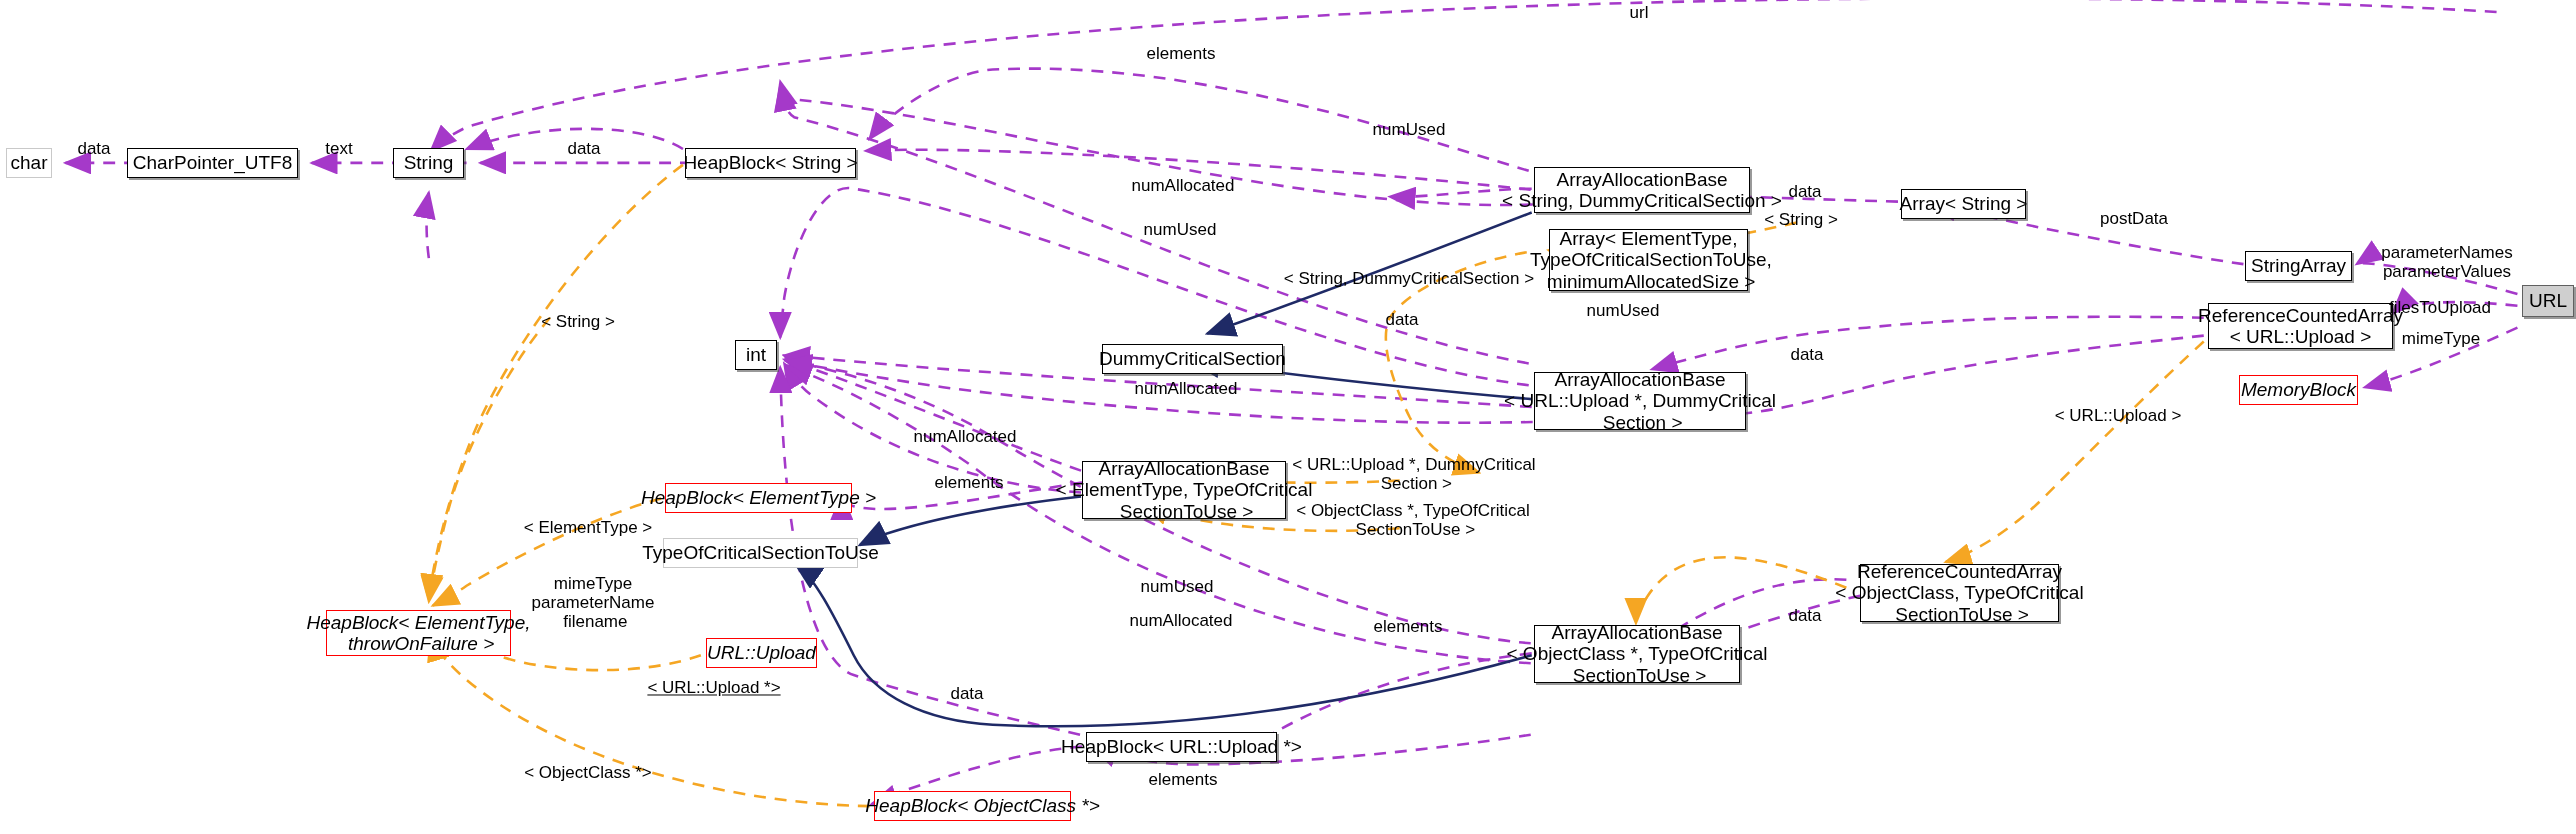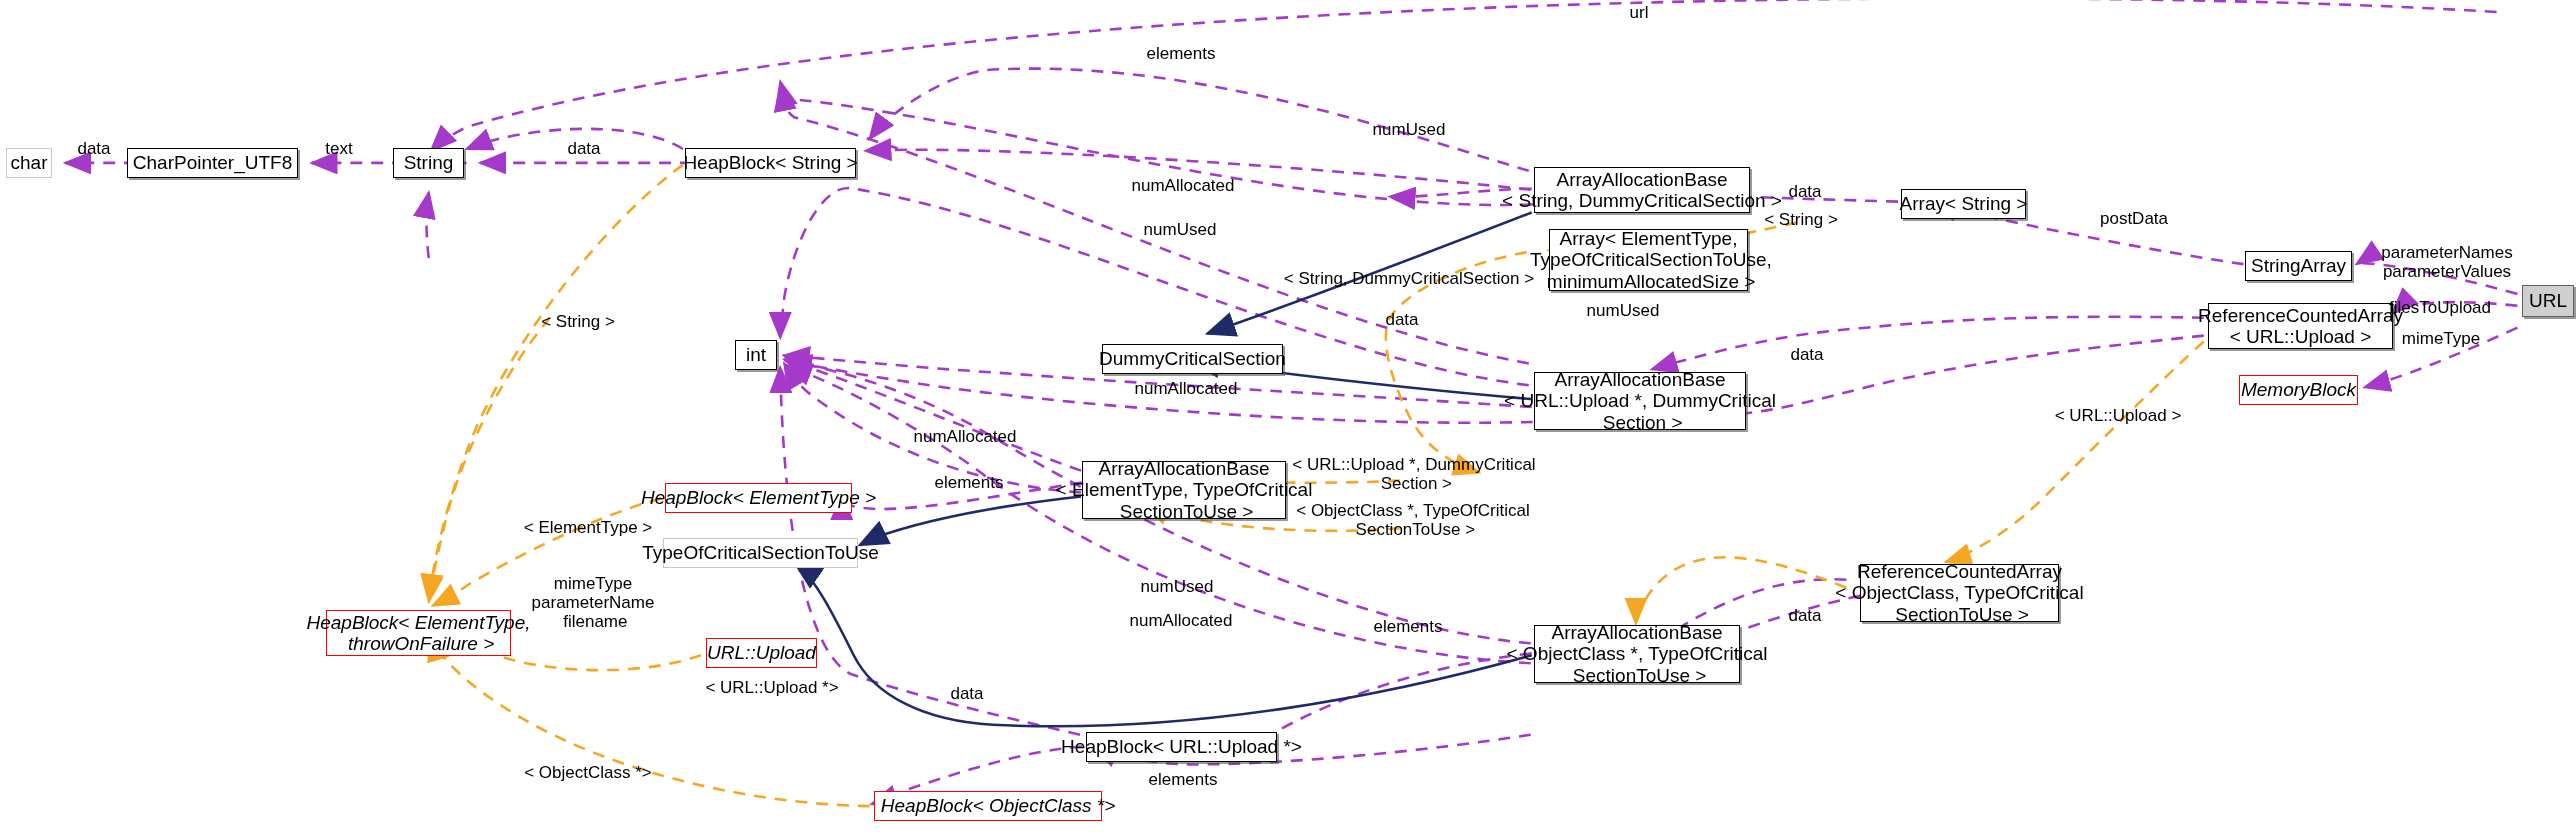--- a/index.html
+++ b/index.html
@@ -119,21 +119,21 @@
   <div class="node red" style="left:326px;top:610px;width:185px;height:46px;">HeapBlock&lt; ElementType,
  throwOnFailure &gt;</div>
   <div class="node red" style="left:706px;top:638px;width:111px;height:30px;">URL::Upload</div>
   <div class="node" style="left:1860px;top:564px;width:199px;height:58px;">ReferenceCountedArray
 &lt; ObjectClass, TypeOfCritical
  SectionToUse &gt;</div>
   <div class="node" style="left:1534px;top:625px;width:206px;height:58px;">ArrayAllocationBase
 &lt; ObjectClass *, TypeOfCritical
  SectionToUse &gt;</div>
   <div class="node" style="left:1086px;top:732px;width:191px;height:30px;">HeapBlock&lt; URL::Upload *&gt;</div>
-  <div class="node red" style="left:874px;top:791px;width:228px;height:30px;padding-left:26px;">HeapBlock&lt; ObjectClass *&gt;</div>
+  <div class="node red" style="left:874px;top:791px;width:197px;height:30px;padding-left:26px;">HeapBlock&lt; ObjectClass *&gt;</div>
 
   <div class="elabel" style="left:94px;top:149px;">data</div>
   <div class="elabel" style="left:339px;top:149px;">text</div>
   <div class="elabel" style="left:584px;top:149px;">data</div>
   <div class="elabel" style="left:1639px;top:13px;">url</div>
   <div class="elabel" style="left:1181px;top:54px;">elements</div>
   <div class="elabel" style="left:1409px;top:130px;">numUsed</div>
   <div class="elabel" style="left:1183px;top:186px;">numAllocated</div>
   <div class="elabel" style="left:1180px;top:230px;">numUsed</div>
   <div class="elabel" style="left:1805px;top:192px;">data</div>
@@ -157,19 +157,19 @@
   <div class="elabel" style="left:1413px;top:520px;">&lt; ObjectClass *, TypeOfCritical
  SectionToUse &gt;</div>
   <div class="elabel" style="left:588px;top:528px;">&lt; ElementType &gt;</div>
   <div class="elabel" style="left:593px;top:603px;">mimeType
 parameterName
  filename</div>
   <div class="elabel" style="left:1177px;top:587px;">numUsed</div>
   <div class="elabel" style="left:1181px;top:621px;">numAllocated</div>
   <div class="elabel" style="left:1408px;top:627px;">elements</div>
   <div class="elabel" style="left:1805px;top:616px;">data</div>
-  <div class="elabel" style="left:772px;top:688px;">&lt; URL::Upload *&gt;</div>
+  <div class="elabel" style="left:714px;top:688px;text-decoration:underline;">&lt; URL::Upload *&gt;</div>
   <div class="elabel" style="left:967px;top:694px;">data</div>
   <div class="elabel" style="left:588px;top:773px;text-align:right;">&lt; ObjectClass *&gt;</div>
   <div class="elabel" style="left:1183px;top:780px;">elements</div>
 
 </div>
 
 
 </body></html>

